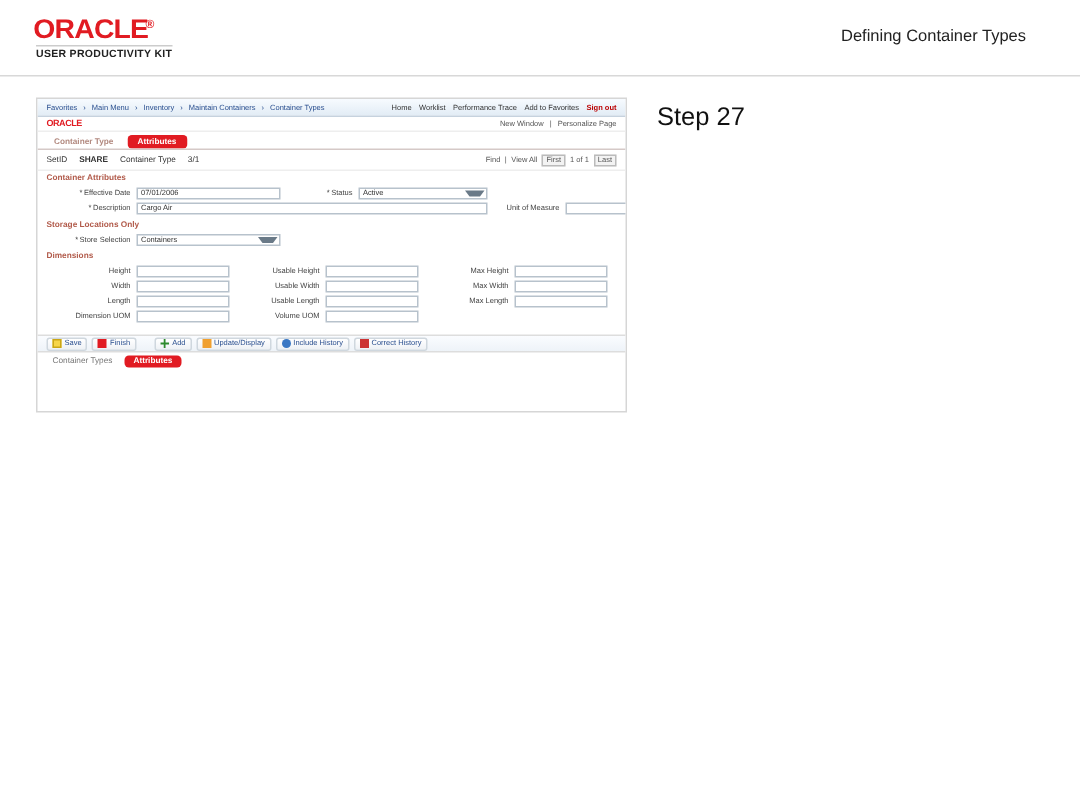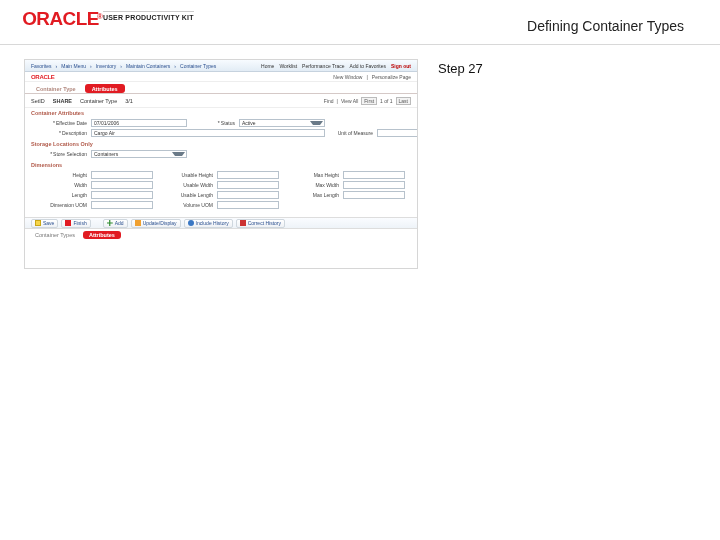--- a/index.html
+++ b/index.html
@@ -3,42 +3,42 @@
 <meta charset="utf-8">
 <style>
   * { box-sizing: border-box; margin: 0; padding: 0; }
   html, body { width: 720px; height: 540px; background: #fff; font-family: Arial, Helvetica, sans-serif; }
 
   
   .hdr {
     display: flex; align-items: flex-start; justify-content: space-between;
     padding: 10px 36px 4px 24px;
   }
-  .logo-wrap { display: flex; flex-direction: row; line-height: 1; }
+  .logo-wrap { display: flex; flex-direction: column; line-height: 1; }
   .oracle-word {
     font-family: "Arial Black", Arial, sans-serif;
     font-size: 18px; letter-spacing: -0.5px;
     color: #e11b22; font-weight: 900; display: inline-block;
     transform: scaleX(1.05);
   }
   .oracle-reg { font-size: 8px; vertical-align: super; color: #e11b22; font-weight: 700; }
   .upk-line {
     font-size: 7px; letter-spacing: 0.2px; color: #222;
     border-top: 1px solid #ccc; padding-top: 2px; margin-top: 1px;
     font-weight: 700;
   }
-  .page-title { font-size: 14px; color: #222; margin-top: 8px; }
+  .page-title { font-size: 11px; color: #222; margin-top: 8px; }
 
   .hr { border: 0; border-top: 1px solid #d8d8d8; margin: 6px 0 14px; }
 
   
   .body-row { display: flex; padding: 0 24px; gap: 20px; }
 
   
-  .instr { flex: 0 0 258px; font-size: 13px; line-height: 1.55; color: #111; }
+  .instr { flex: 0 0 258px; font-size: 17px; line-height: 1.55; color: #111; }
   .instr .step-h { margin-bottom: 18px; }
 
   
   .shot {
     width: 400px; height: 210px;
     border: 1px solid #d6d6d6;
     font-size: 5.5px;
     color: #333;
     overflow: hidden;
     background: #fff;

